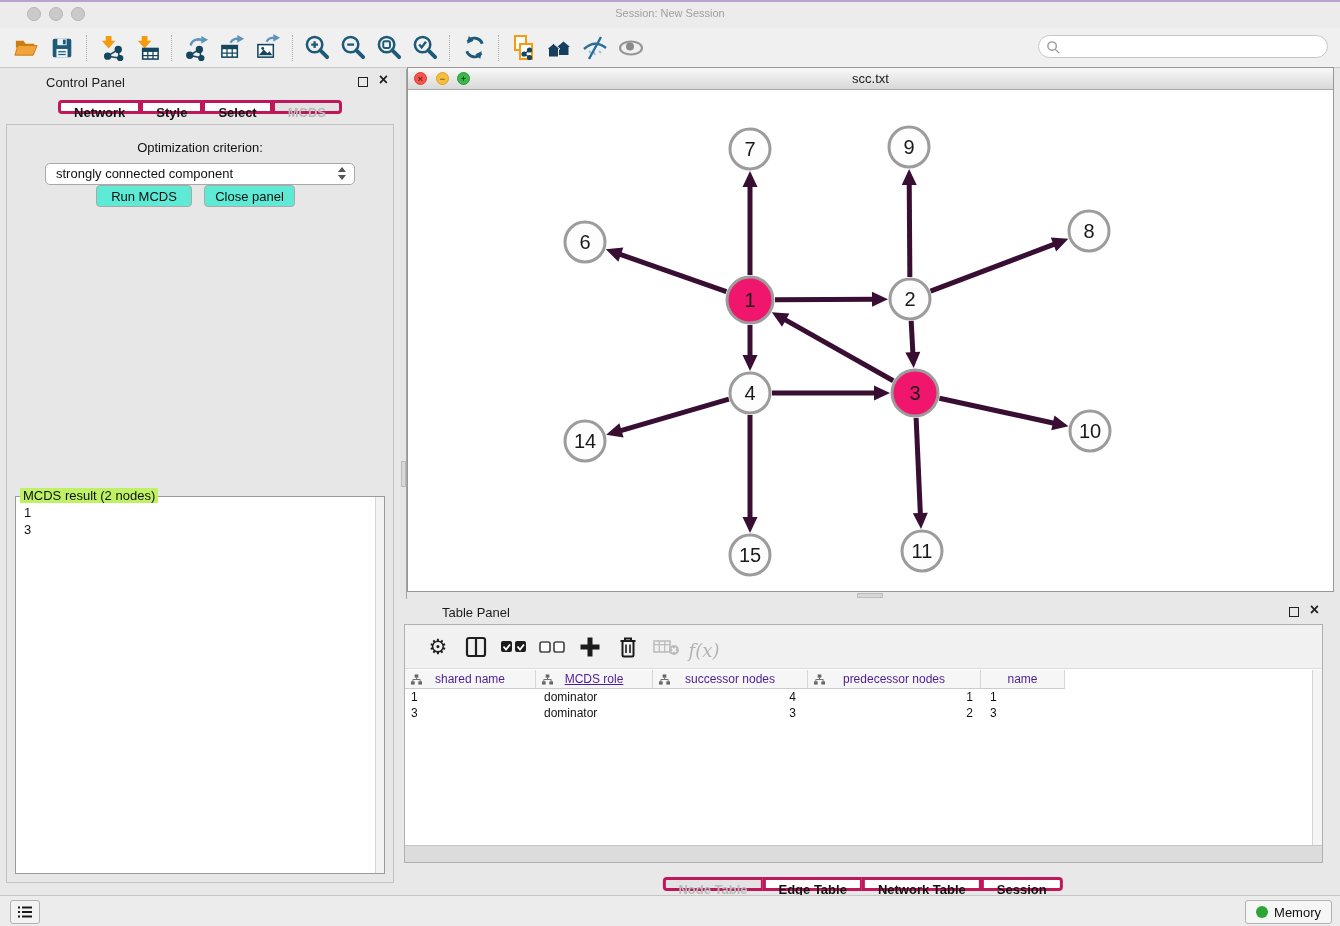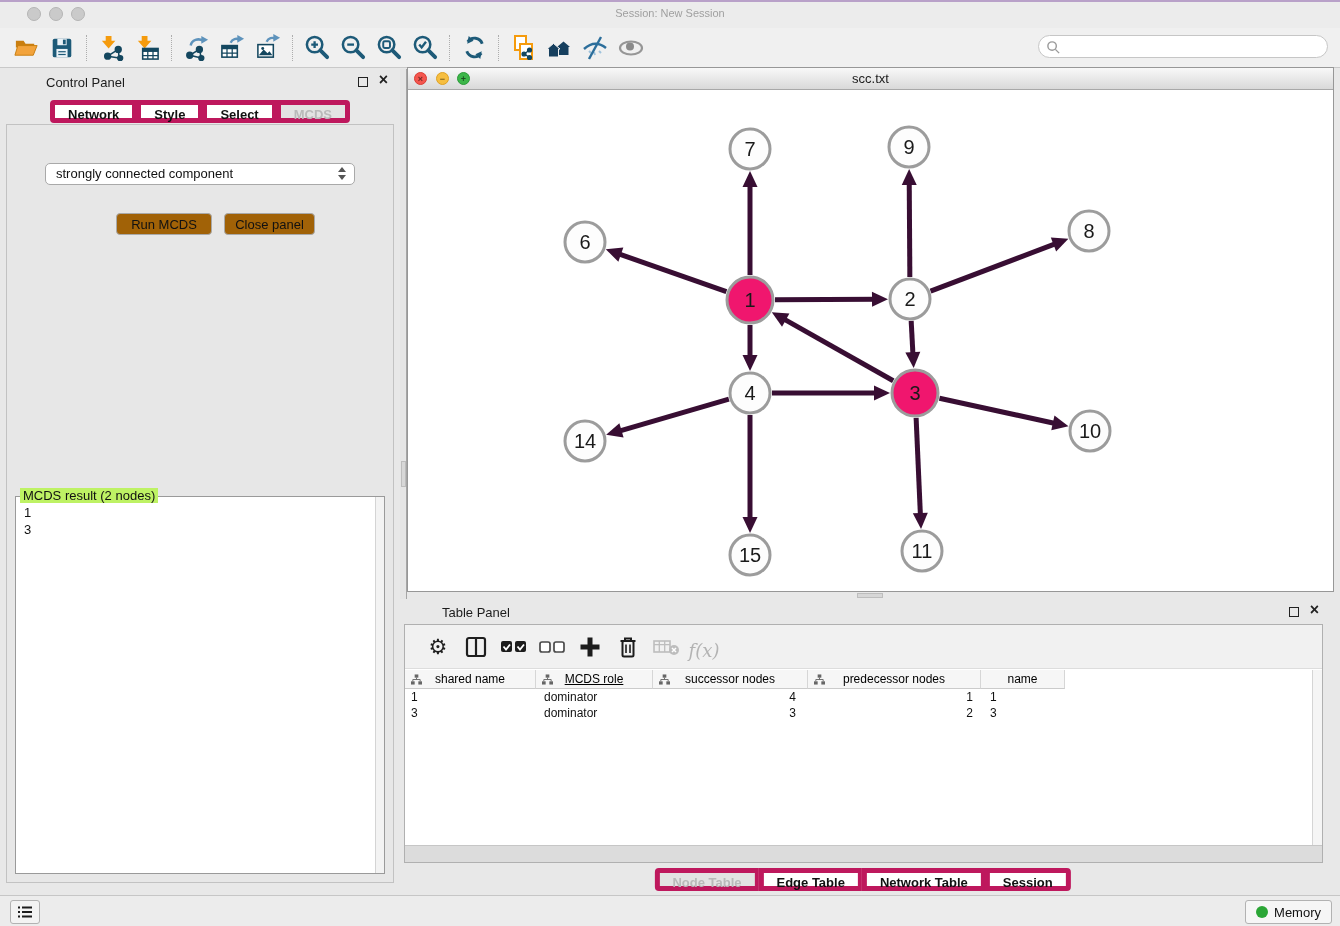--- a/index.html
+++ b/index.html
@@ -21,32 +21,32 @@
   .search-field input { position:absolute; left:26px; top:1px; right:8px; height:19px; border:none; outline:none; font-size:12px; background:transparent; }
 
   
   .control-panel { position:absolute; left:0; top:67px; width:400px; height:826px; background:#e8e8e8; }
   .panel-title { position:absolute; left:10px; top:6px; font-size:13px; color:#1c1c1c;margin-left:36px; }
   .win-float { position:absolute; top:8px; width:10px; height:10px; border:1.6px solid #222; display:inline-block; }
   .win-close { position:absolute; top:2px; font-size:16px; font-weight:900; color:#222; line-height:18px; }
   .cp-float { right:32px; } .cp-close { right:12px; }
   .seg-tabs { display:flex; }
   .cp-tabs { position:absolute; left:0; top:31px; width:400px; justify-content:center; }
-  .seg-tab { height:23px; line-height:20px; padding:0 13px; background:#fff; border:5px solid #be185d; font-size:13px; font-weight:bold; color:#111; margin-left:-1px; }
+  .seg-tab { height:14px; line-height:20px; padding:0 13px; background:#fff; border:3px solid #be185d; font-size:13px; font-weight:bold; color:#111; margin-left:-1px; }
   .seg-tab:first-child { border-radius:4px 0 0 4px; margin-left:0; }
   .seg-tab:last-child { border-radius:0 4px 4px 0; }
   .seg-tab.active { background:#e3e3e3; color:#b9b9b9; }
   .cp-content { position:absolute; left:6px; top:55px; width:388px; height:759px; background:#e7e7e7; border:1px solid #c2c2c2; }
   .opt-label { position:absolute; left:0; right:0; top:15px; text-align:center; font-size:13px; color:#111; }
   .combo { position:absolute; left:38px; top:38px; width:310px; height:22px; background:#fff; border:1px solid #a9a9a9; border-radius:5px; font-size:13px; color:#111; line-height:20px; padding-left:10px; }
   .combo-stepper { position:absolute; right:6px; top:3px; width:10px; height:15px; }
   .combo-stepper i { display:block; width:0; height:0; border-left:4px solid transparent; border-right:4px solid transparent; }
   .combo-stepper i.up { border-bottom:5px solid #555; margin-bottom:3px; }
   .combo-stepper i.down { border-top:5px solid #555; }
-  .cp-btn { position:absolute; top:88px; height:22px; background:#a16207; border:1px solid #a9a9a9; border-radius:4px; font-size:13px; color:#111; font-family:"Liberation Sans",sans-serif;margin-left:20px; }
+  .cp-btn { position:absolute; top:60px; height:22px; background:#5eead4; border:1px solid #a9a9a9; border-radius:4px; font-size:13px; color:#111; font-family:"Liberation Sans",sans-serif; }
   .btn-run { left:89px; width:96px; } .btn-close { left:197px; width:91px; }
   .result-fieldset { position:absolute; left:8px; top:371px; width:370px; height:378px; border:1px solid #9a9a9a; background:#fff; }
   .result-legend { position:absolute; left:4px; top:-9px; background:#bef264; padding:0 3px; font-size:13px; color:#111; }
   .result-box { position:absolute; left:1px; top:3px; right:10px; bottom:1px; font-size:13px; line-height:17px; color:#111; padding:4px 0 0 7px; overflow:hidden; }
   .result-scroll { position:absolute; right:0; top:0; bottom:0; width:9px; background:#f3f3f3; border-left:1px solid #d4d4d4; }
 
   
   .v-splitter { position:absolute; left:400px; top:67px; width:7px; height:826px; background:#e5e5e5; border-right:1px solid #a5a5a5; }
   .v-splitter .grip { position:absolute; left:1px; top:392px; width:5px; height:26px; background:#d7d7d7; border:1px solid #bdbdbd; }
 
@@ -67,21 +67,21 @@
   
   .table-panel { position:absolute; left:396px; top:597px; width:933px; height:296px; background:#e8e8e8; }
   .tp-float { right:30px; } .tp-close { right:10px; }
   .tp-inner { position:absolute; left:8px; top:25px; right:6px; bottom:32px; background:#fff; border:1px solid #b0b0b0; }
   .tp-toolbar { position:absolute; left:0; top:0; right:0; height:44px; background:#f1f1f1; border-bottom:1px solid #ddd; display:flex; align-items:center; padding-left:14px; gap:0; }
   .tpt-btn { width:38px; height:36px; display:flex; align-items:center; justify-content:center; background:transparent; border:none; }
   .gear-glyph { font-size:21px; color:#1f1f1f; line-height:22px; }
   .fx { font-family:"DejaVu Serif", serif; font-style:italic; font-size:18px; color:#b3b3b3;margin-top:8px; }
   .tp-table { position:absolute; left:0; top:45px; right:10px; bottom:17px; overflow:hidden; }
   .tp-headrow { display:flex; height:19px; }
-  .tp-th { position:relative; background:#f6f6f6; border-right:1px solid #d6d6d6; border-bottom:1px solid #cbcbcb; font-size:12px; color:#000000; text-align:center; line-height:18px; }
+  .tp-th { position:relative; background:#f6f6f6; border-right:1px solid #d6d6d6; border-bottom:1px solid #cbcbcb; font-size:12px; color:#4c1d95; text-align:center; line-height:18px; }
   .tp-th svg { position:absolute; left:6px; top:4px; }
   .tp-row { display:flex; height:16px; }
   .tp-td { font-size:12px; color:#111; line-height:16px; overflow:hidden; white-space:nowrap; }
   .tp-vscroll { position:absolute; right:0; top:45px; bottom:17px; width:10px; background:#f5f5f5; border-left:1px solid #d5d5d5; }
   .tp-hstrip { position:absolute; left:0; bottom:0; right:0; height:17px; background:#dcdcdc; border-top:1px solid #c6c6c6; }
   .tp-tabs { position:absolute; left:50%; transform:translateX(-50%); bottom:4px; }
 
   
   .status-bar { position:absolute; left:0; top:893px; width:1340px; height:33px; background:#ececec; border-top:1px solid #c6c6c6; }
   .sb-left-btn { position:absolute; left:10px; top:4px; width:30px; height:24px; background:#f3f3f3; border:1px solid #b2b2b2; border-radius:3px; display:flex; align-items:center; justify-content:center; }
@@ -251,20 +251,21 @@
     <div class="panel-title">Control Panel</div>
     <span class="win-float cp-float"></span>
     <span class="win-close cp-close">×</span>
     <div class="seg-tabs cp-tabs" id="cp-tabs">
         <div class="seg-tab">Network</div>
         <div class="seg-tab">Style</div>
         <div class="seg-tab">Select</div>
         <div class="seg-tab active">MCDS</div>
       </div>
     <div class="cp-content">
+      <div class="opt-label">Optimization criterion:</div>
       <div class="combo">
         <span>strongly connected component</span>
         <span class="combo-stepper">
             <i class="up"></i>
             <i class="down"></i>
           </span>
       </div>
       <button class="cp-btn btn-run">Run MCDS</button>
       <button class="cp-btn btn-close">Close panel</button>
       <div class="result-fieldset">

